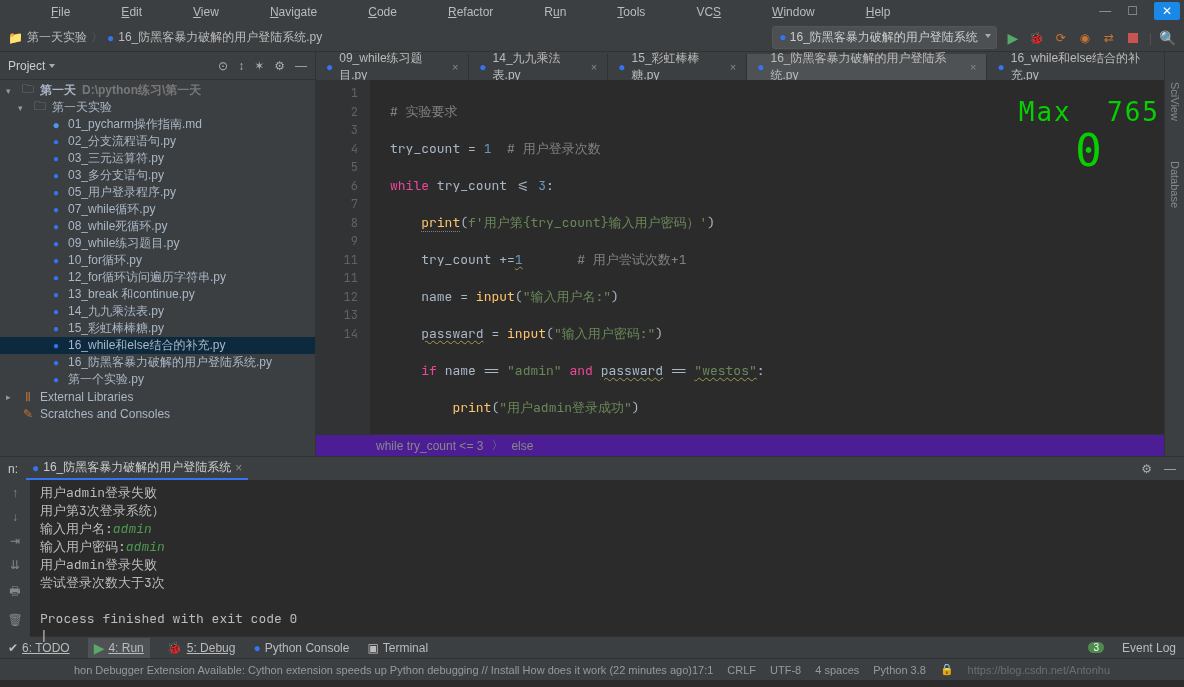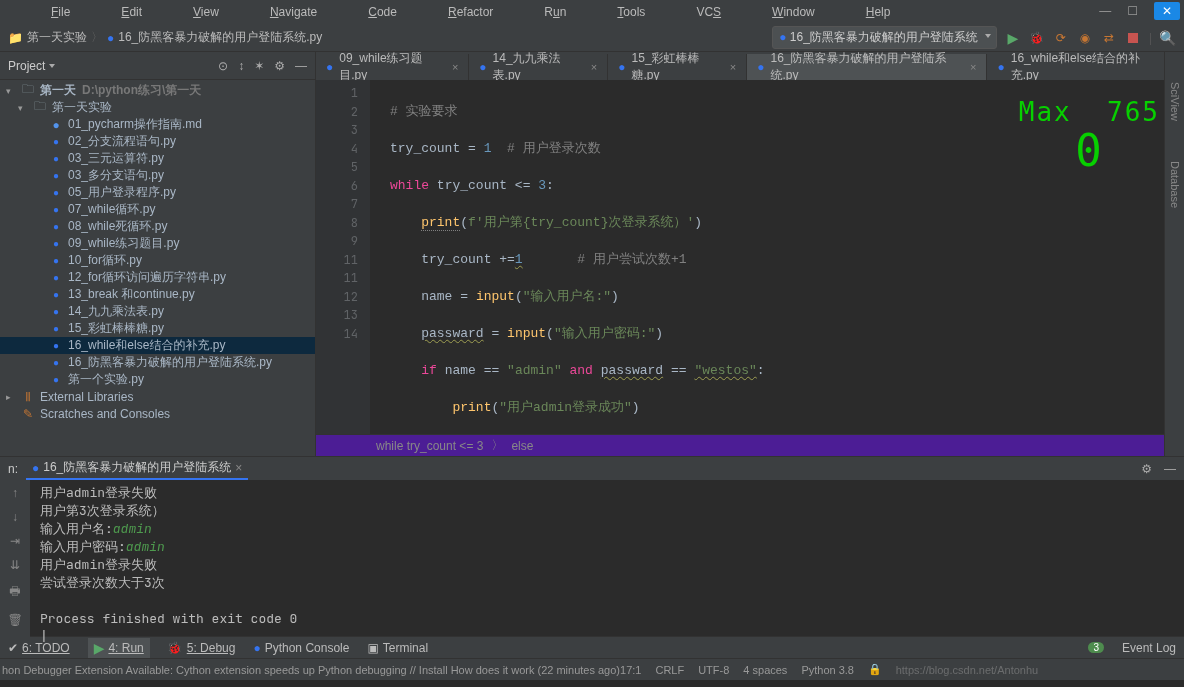--- a/index.html
+++ b/index.html
@@ -41,21 +41,21 @@
 .indent2{ padding-left:34px;}
 .editor { flex:1; background:#2b2b2b; display:flex; flex-direction:column; }
 .tabs { height:28px; background:#3c3f41; display:flex; align-items:end; overflow:hidden; }
 .tab { height:26px; padding:0 10px; display:flex; align-items:center; gap:6px; color:#bbb; border-right:1px solid #323232; cursor:pointer; position:relative; font-size:12px;}
 .tab.active { background:#4e5254; }
 .tab .x{ color:#888; font-size:11px; margin-left:4px;}
 .code-area { flex:1; display:flex; font-family:"JetBrains Mono",Consolas,monospace; font-size:13px; position:relative; overflow:hidden;}
 .gutter { width:54px; background:#313335; text-align:right; padding:4px 12px 0 0; color:#606366; line-height:18.5px; font-size:12px; }
 .gutter .line{ height:18.5px;}
 .code { flex:1; padding:4px 0 0 20px; line-height:18.5px; white-space:pre; color:#a9b7c6; }
-.code .line{ height:18.5px; position:relative;font-family:Liberation Mono, monospace;}
+.code .line{ height:18.5px; position:relative;}
 .kw{ color:#ec4899;}
 .str{ color:#6a8759;}
 .fnc{ color:#ffc66d;}
 .cmt{ color:#808080;}
 .num{ color:#6897bb;}
 .op{ color:#a9b7c6;}
 .nm{ color:#a9b7c6;}
 .warn{ border-bottom:1px dotted #808080;}
 .squig{ text-decoration:underline wavy #9e9e52; text-decoration-thickness:1px; text-underline-offset:2px;}
 .overlay-badge{ position:absolute; top:18px; right:24px; font-family:monospace; font-size:26px; font-weight:normal; color:#07d000; text-align:center; line-height:1.1; letter-spacing:2px;}
@@ -66,21 +66,21 @@
 .run-head .rtab{ border-bottom:2px solid #3574f0; padding:2px 6px; display:flex; align-items:center; gap:4px;}
 .run-head .tools{ display:flex; gap:12px; color:#aaa;}
 .run-body{ flex:1; display:flex; }
 .run-tools-col{ width:30px; background:#3c3f41; display:flex; flex-direction:column; align-items:center; gap:10px; padding-top:6px; color:#888;}
 .console{ flex:1; font-family:"JetBrains Mono",Consolas,monospace; font-size:13px; line-height:18px; padding:4px 10px; color:#bbbbbb;}
 .console .inp{ color:#4e9a4e; font-style:italic;}
 .bottom-tabs{ height:22px; background:#3c3f41; display:flex; align-items:center; padding:0 8px; color:#bbb; gap:18px; border-top:1px solid #323232; justify-content:space-between;}
 .bottom-tabs .grp{ display:flex; gap:18px; align-items:center;}
 .bottom-tabs .btab{ display:flex; align-items:center; gap:4px; cursor:pointer;}
 .bottom-tabs .btab.active{ background:#4e5254; padding:2px 6px;}
-.statusbar{ height:22px; background:#3c3f41; display:flex; align-items:center; justify-content:flex-start; padding:0 2px; color:#999; border-top:1px solid #323232; font-size:11px;}
+.statusbar{ height:22px; background:#3c3f41; display:flex; align-items:center; justify-content:center; padding:0 2px; color:#999; border-top:1px solid #323232; font-size:11px;}
 .statusbar .right{ display:flex; gap:14px; align-items:center;}
 .event-badge{ background:#4e8c4e; color:#fff; border-radius:8px; padding:0 5px; font-size:10px;}
 .right-strip{ position:absolute; right:0; top:52px; width:20px; height:404px; background:#3c3f41; border-left:1px solid #323232; display:flex; flex-direction:column; align-items:center; padding-top:30px; gap:40px;}
 .right-strip .vtxt{ writing-mode:vertical-rl; color:#888; font-size:11px;}
 </style>
 </head>
 <body>
 
 <div class="menubar">
   <span class="item"><u>F</u>ile</span>
@@ -211,21 +211,21 @@
           <div class="line">11</div>
           <div class="line">11</div>
           <div class="line">12</div>
           <div class="line">13</div>
           <div class="line">14</div>
         </div>
       <div class="code">
 <div class="line"><span class="cmt"># 实验要求</span></div>
 <div class="line"><span class="nm">try_count</span> <span class="op">=</span> <span class="num">1</span>  <span class="cmt"># 用户登录次数</span></div>
 <div class="line"><span class="kw">while</span> <span class="nm">try_count</span> <span class="op">&lt;=</span> <span class="num">3</span>:</div>
-<div class="line">    <span class="fnc warn">print</span>(<span class="str">f'用户第{try_count}次登录系统）'</span>)</div>
+<div class="line">    <span class="fnc warn">print</span>(<span class="str">f'用户第{try_count}输入用户密码）'</span>)</div>
 <div class="line">    <span class="nm">try_count</span> <span class="op">+=</span><span class="num squig">1</span>       <span class="cmt"># 用户尝试次数+1</span></div>
 <div class="line">    <span class="nm">name</span> <span class="op">=</span> <span class="fnc">input</span>(<span class="str">"输入用户名:"</span>)</div>
 <div class="line">    <span class="nm squig">passward</span> <span class="op">=</span> <span class="fnc">input</span>(<span class="str">"输入用户密码:"</span>)</div>
 <div class="line">    <span class="kw">if</span> <span class="nm">name</span> <span class="op">==</span> <span class="str">"admin"</span> <span class="kw">and</span> <span class="nm squig">passward</span> <span class="op">==</span> <span class="str squig">"westos"</span>:</div>
 <div class="line">        <span class="fnc">print</span>(<span class="str">"用户admin登录成功"</span>)</div>
 
 
 
 
 

